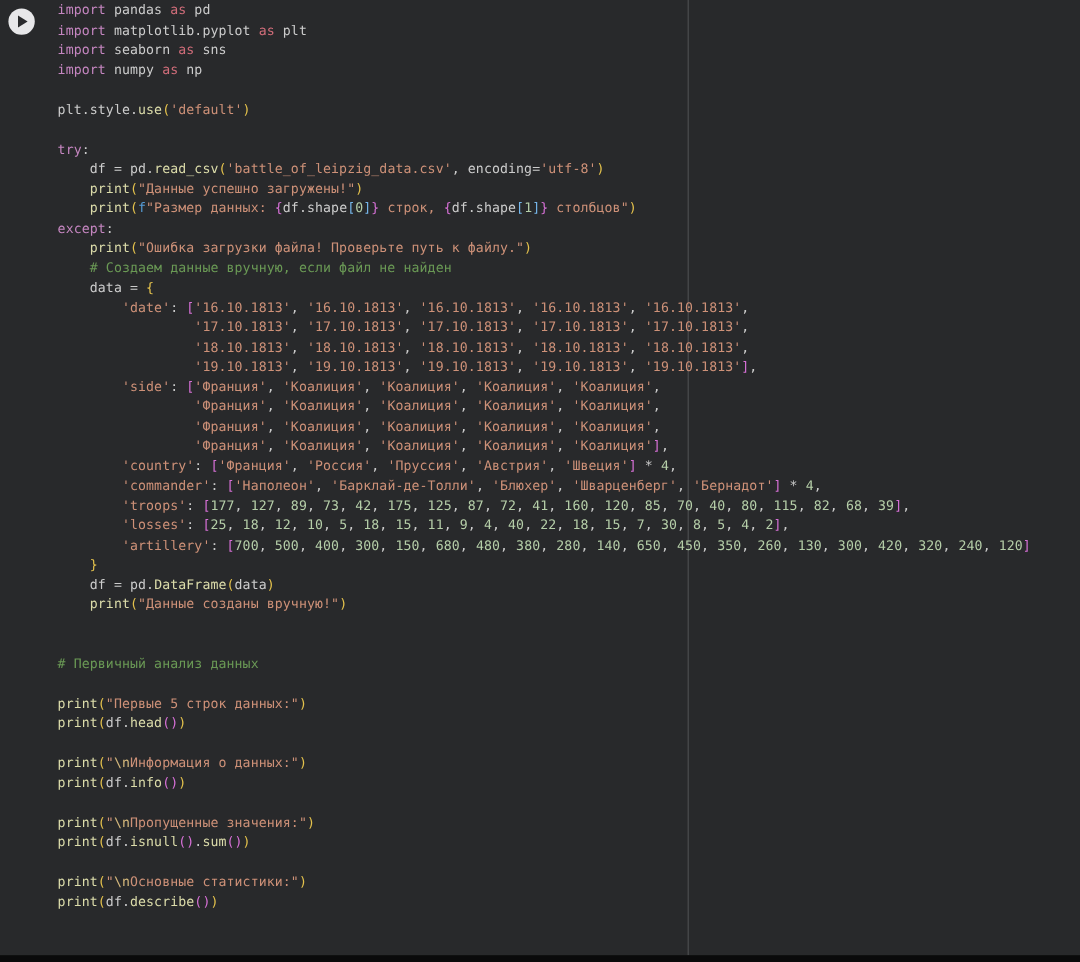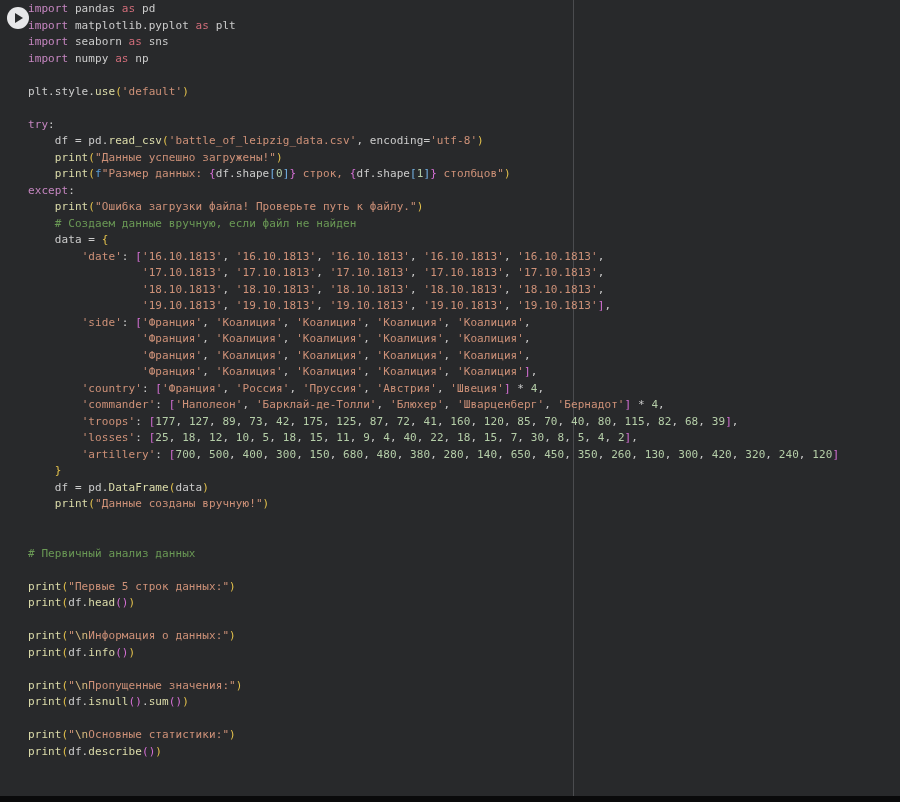--- a/index.html
+++ b/index.html
@@ -15,21 +15,21 @@
     cursor:pointer; z-index:2;
   }
   .run-btn .tri {
     width:0; height:0;
     border-left:8px solid #292a2c;
     border-top:5px solid transparent;
     border-bottom:5px solid transparent;
     margin-left:2px;
   }
   #code {
-    position:absolute; left:28px; top:1px; z-index:2;
+    position:absolute; left:48px; top:1px; z-index:2;
     font-size:11px; line-height:16.5px; letter-spacing:0.08px; white-space:pre;
   }
   .code-line { height:16.5px; white-space:pre; }
 </style>
 </head>
 <body style="background: rgb(40, 41, 43);">
 
 <div class="ruler" style="background: rgb(75, 76, 79);"></div>
 
 <div class="run-btn" style="background: rgb(231, 231, 233);">

